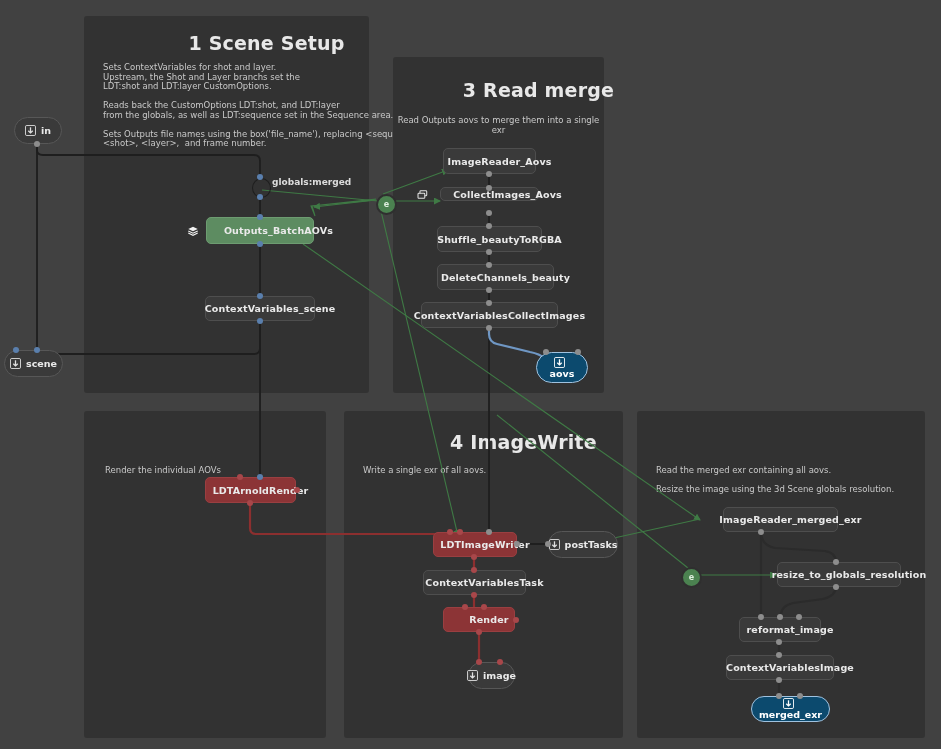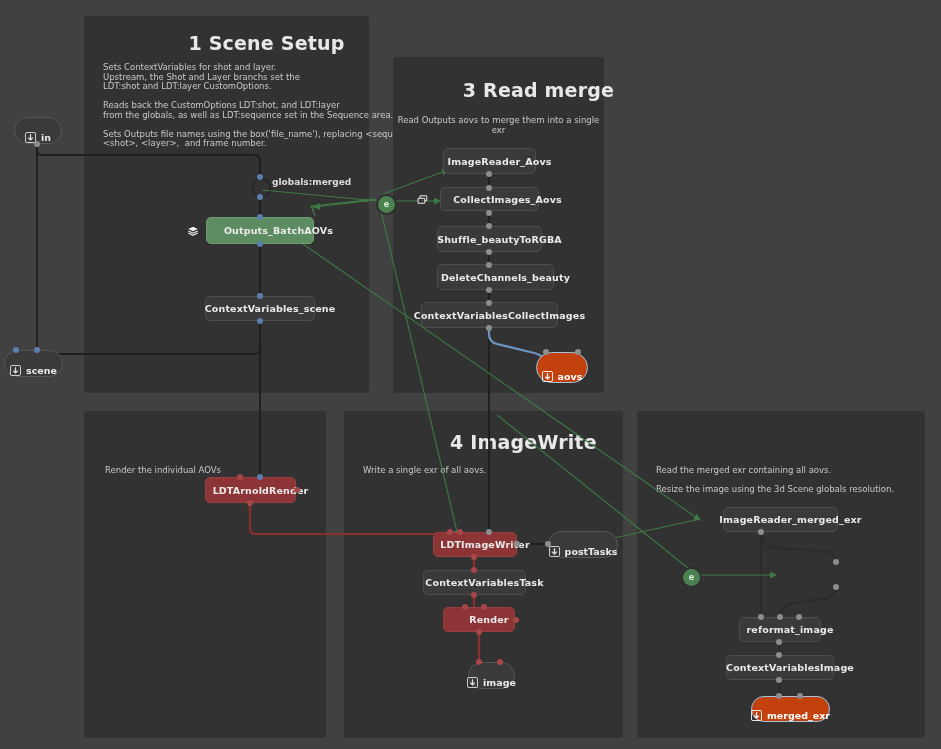--- a/index.html
+++ b/index.html
@@ -31,26 +31,26 @@
   }
   .node.plain{background:#3a3a3a;border:1px solid #4e4e4e;}
   .node.green{background:#5d8c61;border:1px solid #6d9c71;}
   .node.red{background:#8c3436;border:1px solid #9a3f41;}
   .node .nlabel{pointer-events:none;padding-left:20px;}
   .node .nicon{margin-right:5px;display:inline-flex;align-items:center;}
 
   
   .dotnode{
     position:absolute;box-sizing:border-box;
-    display:flex;align-items:flex-end;justify-content:center;
+    display:flex;align-items:center;justify-content:center;
     border-radius:16px;font-size:9.5px;font-weight:bold;color:#eaeaea;
     white-space:nowrap;padding:0 10px;
   }
   .dotnode.grey{background:#3a3a3a;border:1px solid #575757;}
-  .dotnode.blue{background:#c2410c;border:1px solid #a0c2df;color:#2a2a2a;}
+  .dotnode.blue{background:#0c4a6e;border:1px solid #a0c2df;color:#2a2a2a;flex-direction:column;}
   .dotnode .nicon{margin-right:5px;display:inline-flex;align-items:center;}
 
   
   .expr{
     position:absolute;width:17px;height:17px;border-radius:50%;
     background:#4b8250;border:2px solid #2f2f2f;
     display:flex;align-items:center;justify-content:center;
     color:#dfefdf;font-size:8px;font-weight:bold;
   }
 
@@ -226,21 +226,21 @@
     <span class="nlabel">ContextVariables_scene</span>
   </div>
   <div class="port blue" style="left:257px;top:293px;"></div>
   <div class="port blue" style="left:257px;top:318px;"></div>
 
   <div class="node plain" style="left:443px;top:148px;width:93px;height:26px;">
     <span class="nlabel">ImageReader_Aovs</span>
   </div>
   <div class="port grey" style="left:486px;top:171px;"></div>
 
-  <div class="node plain" style="left:440px;top:187px;width:99px;height:24px;">
+  <div class="node plain" style="left:440px;top:187px;width:99px;height:14px;">
     <span class="nicon">
       <svg width="11" height="11" viewBox="0 0 13 13">
         <rect x="3.5" y="2" width="8" height="6" rx="1" fill="none" stroke="#e4e4e4" stroke-width="1.2"></rect>
         <rect x="1.2" y="5" width="8" height="6" rx="1" fill="#3a3a3a" stroke="#e4e4e4" stroke-width="1.2"></rect>
       </svg>
     </span>
     <span class="nlabel">CollectImages_Aovs</span>
   </div>
   <div class="port grey" style="left:486px;top:185px;"></div>
   <div class="port grey" style="left:486px;top:210px;"></div>
@@ -330,20 +330,23 @@
     <span class="nlabel">image</span>
   </div>
   <div class="port red" style="left:476px;top:659px;"></div>
   <div class="port red" style="left:497px;top:659px;"></div>
 
   <div class="node plain" style="left:704px;top:507px;width:115px;height:25px;margin-left:19px;">
     <span class="nlabel">ImageReader_merged_exr</span>
   </div>
   <div class="port grey" style="left:758px;top:529px;"></div>
 
+  <div class="node plain" style="left:777px;top:562px;width:124px;height:25px;">
+    <span class="nlabel">resize_to_globals_resolution</span>
+  </div>
   <div class="port grey" style="left:833px;top:559px;"></div>
   <div class="port grey" style="left:833px;top:584px;"></div>
 
   <div class="node plain" style="left:739px;top:617px;width:82px;height:25px;">
     <span class="nlabel">reformat_image</span>
   </div>
   <div class="port grey" style="left:758px;top:614px;"></div>
   <div class="port grey" style="left:777px;top:614px;"></div>
   <div class="port grey" style="left:796px;top:614px;"></div>
   <div class="port grey" style="left:776px;top:639px;"></div>

